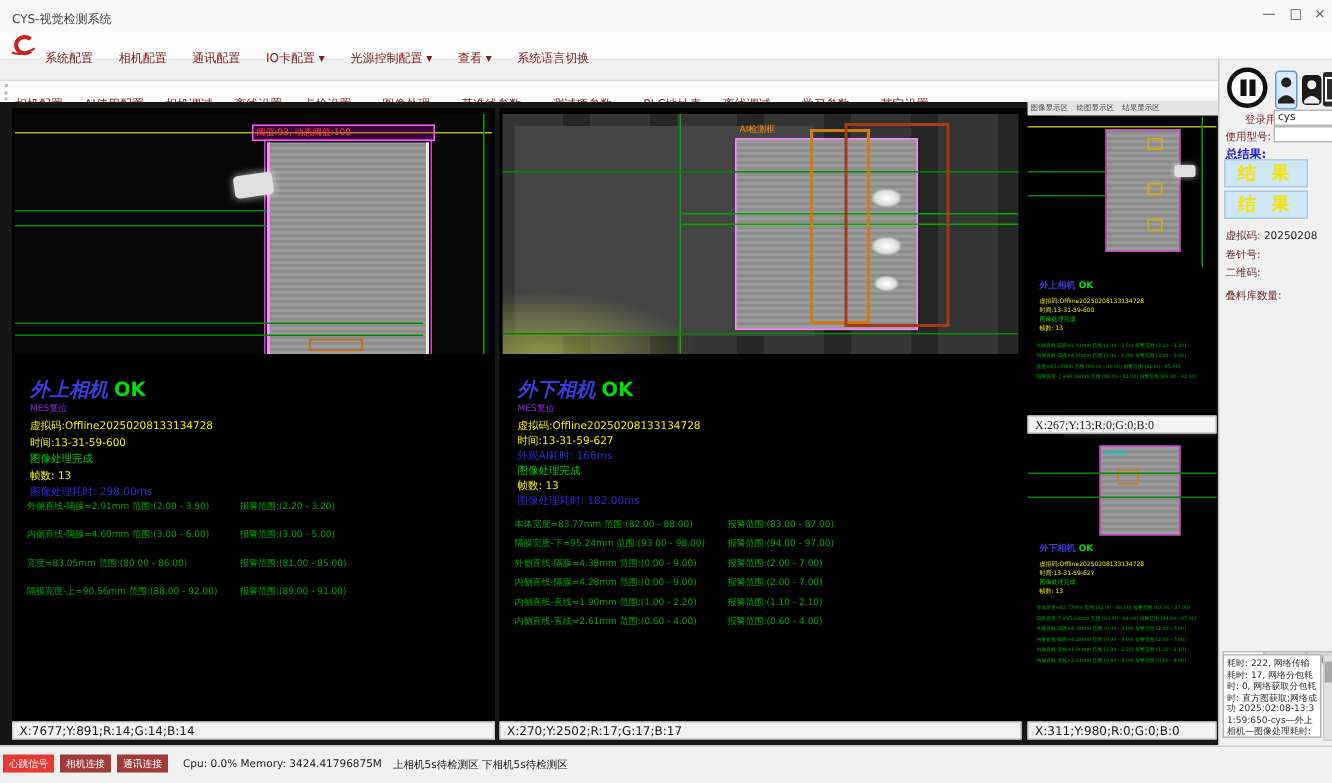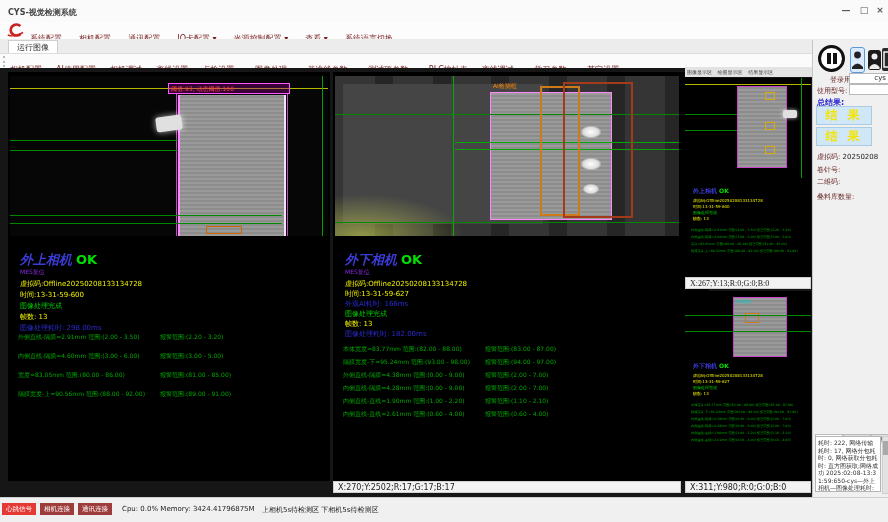--- a/index.html
+++ b/index.html
@@ -1,21 +1,21 @@
 <!DOCTYPE html>
 <html><head>
 <meta charset="utf-8">
 <style>
   html,body{margin:0;padding:0;background:#555;}
   .screen{position:relative;width:888px;height:522px;background:#f0f0f0;
     font-family:"DejaVu Sans","Liberation Sans",sans-serif;overflow:hidden;}
   .abs{position:absolute;}
   .nw{white-space:nowrap;}
   
-  .titlebar{left:0;top:0;width:888px;height:22px;background:#fafafa;border-bottom:1px solid #e2e2e2;font-weight:bold;}
+  .titlebar{left:0;top:0;width:888px;height:22px;background:#fafafa;border-bottom:1px solid #e2e2e2;}
   .title-text{left:8px;top:7px;font-size:8px;color:#444;}
   .winbtn{top:3px;width:16px;height:15px;text-align:center;font-size:9px;color:#555;line-height:15px;}
   .menubar{left:0;top:22px;width:888px;height:17px;background:#fcfcfc;border-bottom:1px solid #e6e6e6;}
   .menu-item{font-size:8px;color:#7a2222;margin-right:12px;display:inline-block;}
   .menu-wrap{left:30px;top:4px;}
   .tabrow{left:0;top:39px;width:888px;height:14px;background:#ececec;}
   .run-tab{left:8px;top:1px;height:13px;padding:1px 8px 0 8px;background:#fff;border:1px solid #cfcfcf;border-bottom:none;font-size:8px;color:#333;}
   .toolbar{left:0;top:53px;width:812px;height:15px;background:#fbfbfb;border-top:1px solid #ddd;border-bottom:1px solid #cfcfcf;}
   .tool-item{font-size:8px;color:#7a2222;margin-right:9px;display:inline-block;}
   .grip{left:3px;top:2px;width:3px;height:11px;border-left:2px dotted #bbb;}
@@ -37,21 +37,21 @@
      #949494;}
   .hline{position:absolute;height:1px;}
   .vline{position:absolute;width:1px;}
   .glare{position:absolute;background:radial-gradient(ellipse,#ffffff 0%,#dcdcdc 55%,transparent 75%);}
   
   .mini-t{font-size:4px;line-height:5px;white-space:nowrap;}
   .mini-row{position:absolute;font-size:4px;color:#00a800;white-space:nowrap;transform:scale(.8);transform-origin:0 0;}
   
   .rpanel{left:812px;top:40px;width:76px;height:457px;background:#f0f0f0;border-left:1px solid #c6c6c6;}
   .rp-label{font-size:7px;color:#6a2a2a;}
-  .rp-value{font-size:7px;color:#222;background:#fff;border:1px solid #b8b8b8;padding:0 2px;line-height:9px;text-align:right;}
+  .rp-value{font-size:7px;color:#222;background:#fff;border:1px solid #b8b8b8;padding:0 2px;line-height:9px;}
   .resultbox{left:3px;width:54px;height:17px;background:#cfe7f7;border:1px solid #a9cce4;
      color:#f4e400;font-weight:bold;font-size:12px;text-align:center;line-height:17px;letter-spacing:3px;}
   .logtab{display:inline-block;font-size:5.5px;color:#333;padding:1px 2px;background:#ddd;border:1px solid #bbb;border-bottom:none;}
   .logtab.sel{background:#fff;}
   .logbox{left:2px;width:66px;height:56px;background:#fff;border:1px solid #b5b5b5;font-size:6px;color:#333;
      line-height:7.5px;padding:2px;box-sizing:border-box;word-break:break-all;overflow:hidden;}
   .scroll{width:5px;background:#e2e2e2;border:1px solid #cfcfcf;}
   .thumbtrack{position:absolute;left:0;width:5px;height:14px;background:#a9a9a9;}
   
   .pausebtn{left:5px;top:5px;width:27px;height:27px;border:3px solid #111;border-radius:50%;background:#fff;box-sizing:border-box;}
@@ -86,23 +86,20 @@
       <span class="menu-item">系统配置</span>
       <span class="menu-item">相机配置</span>
       <span class="menu-item">通讯配置</span>
       <span class="menu-item">IO卡配置 ▾</span>
       <span class="menu-item">光源控制配置 ▾</span>
       <span class="menu-item">查看 ▾</span>
       <span class="menu-item">系统语言切换</span>
     </div>
   </div>
 
-  <div class="abs tabrow">
-    <span class="abs run-tab nw">运行图像</span>
-  </div>
 
   <div class="abs toolbar">
     <span class="abs grip"></span>
     <div class="abs nw" style="left:10px;top:3px;">
       <span class="tool-item">相机配置</span>
       <span class="tool-item">AI使用配置</span>
       <span class="tool-item">相机调试</span>
       <span class="tool-item">离线设置</span>
       <span class="tool-item">点检设置 ▾</span>
       <span class="tool-item">图像处理 ▾</span>
@@ -138,20 +135,21 @@
     <span class="abs ln-y nw" style="left:12px;top:207px;">虚拟码:Offline20250208133134728</span>
     <span class="abs ln-y nw" style="left:12px;top:218px;">时间:13-31-59-600</span>
     <span class="abs ln-g nw" style="left:12px;top:229px;">图像处理完成</span>
     <span class="abs ln-y nw" style="left:12px;top:240px;">帧数: 13</span>
     <span class="abs ln-b nw" style="left:12px;top:251px;">图像处理耗时: 298.00ms</span>
     <div class="mrow" style="top:261px;"><span>外侧直线-隔膜=2.91mm 范围:(2.00 - 3.50)</span><span class="alarm">报警范围:(2.20 - 3.20)</span></div>
     <div class="mrow" style="top:280px;"><span>内侧直线-隔膜=4.60mm 范围:(3.00 - 6.00)</span><span class="alarm">报警范围:(3.00 - 5.00)</span></div>
     <div class="mrow" style="top:299px;"><span>宽度=83.05mm 范围:(80.00 - 86.00)</span><span class="alarm">报警范围:(81.00 - 85.00)</span></div>
     <div class="mrow" style="top:318px;"><span>隔膜宽度-上=90.56mm 范围:(88.00 - 92.00)</span><span class="alarm">报警范围:(89.00 - 91.00)</span></div>
   </div>
+  <div class="abs strip nw" style="left:8px;top:481px;width:322px;height:12px;">X:7677;Y:891;R:14;G:14;B:14</div>
 
   <div class="abs campanel" style="left:333px;top:72px;width:376px;height:409px;">
     <div class="imgarea" style="width:344px;height:160px;background:repeating-linear-gradient(90deg,#353535 0 40px,#262626 40px 58px);">
       <div class="abs" style="left:8px;top:8px;width:200px;height:140px;background:#454545;"></div>
       <div class="vline" style="left:118px;top:0;height:160px;background:#00aa00;"></div>
       <div class="abs part" style="left:155px;top:16px;width:120px;height:126px;border:1px solid #ff88ff;"></div>
       <div class="hline" style="left:0;top:38px;width:344px;background:#008800;"></div>
       <div class="hline" style="left:120px;top:66px;width:224px;background:#00aa00;"></div>
       <div class="hline" style="left:120px;top:73px;width:224px;background:#00aa00;"></div>
       <div class="roi" style="left:205px;top:10px;width:40px;height:130px;border:2px solid #cc7a1a;"></div>

